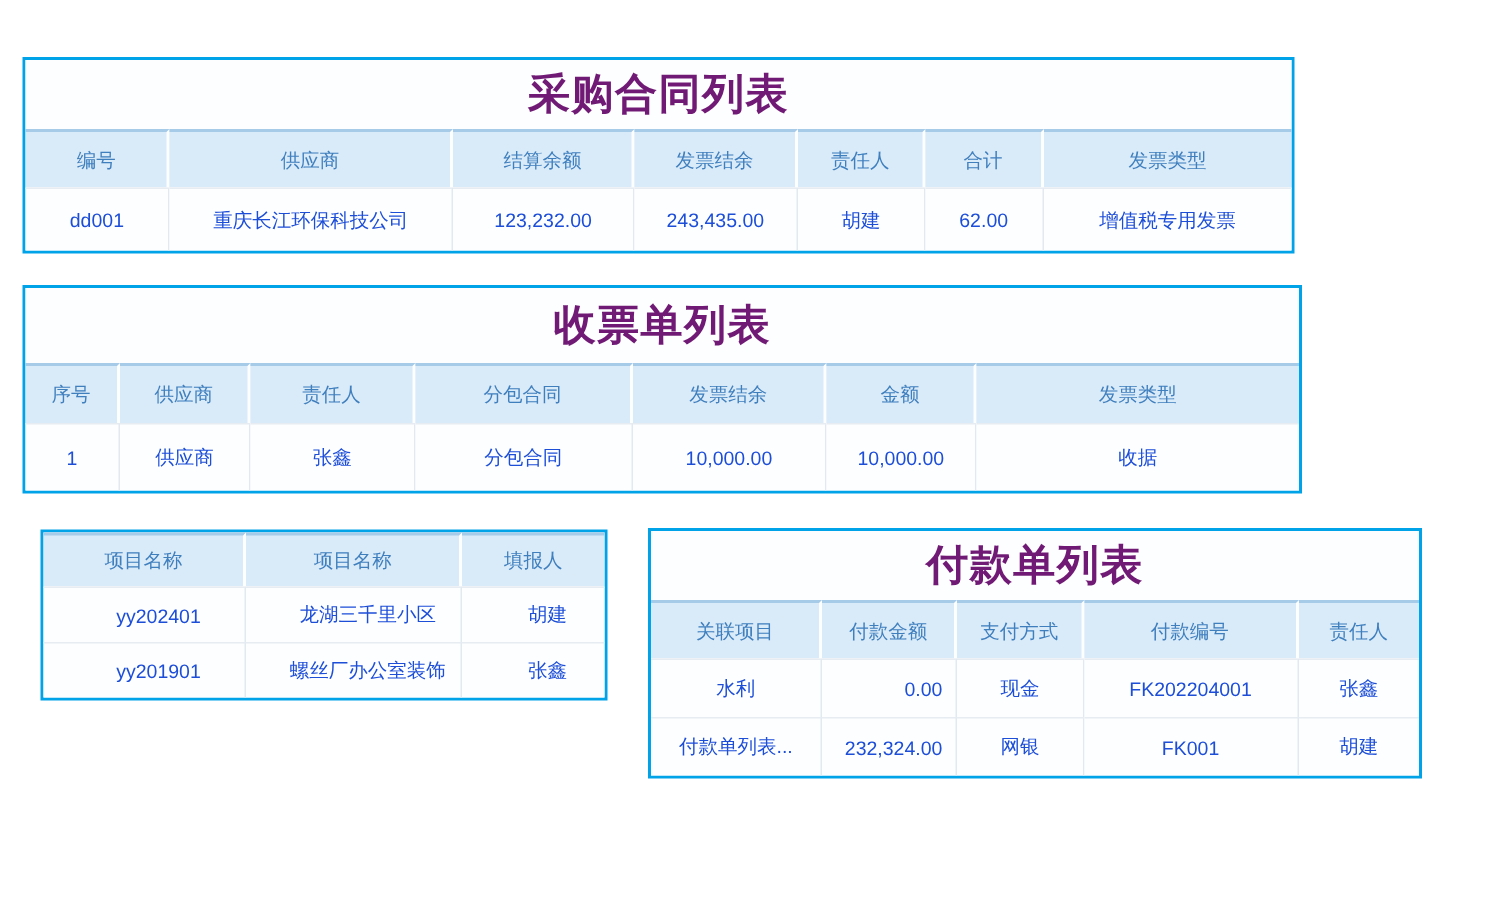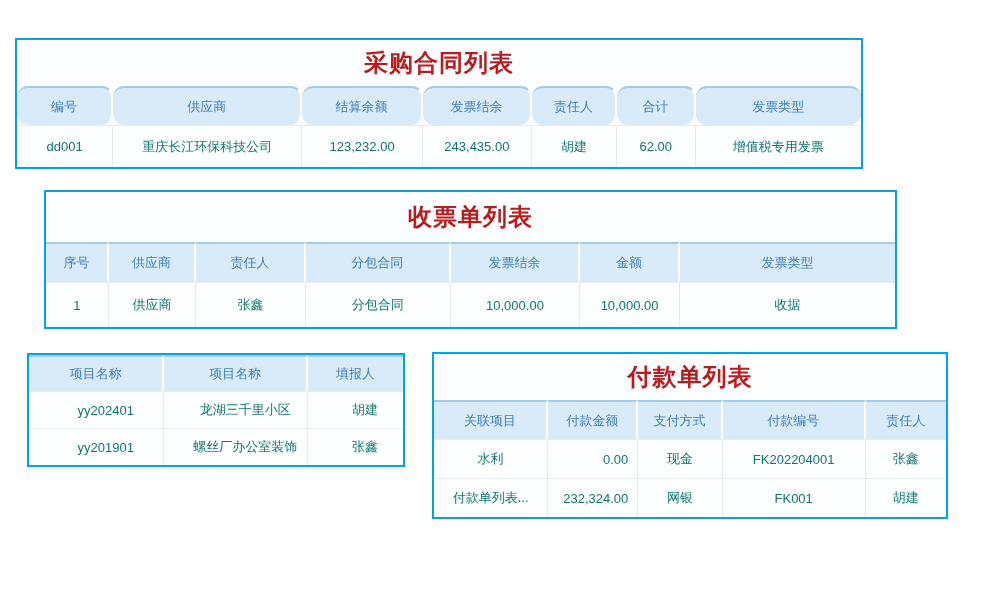--- a/index.html
+++ b/index.html
@@ -11,21 +11,21 @@
     overflow:hidden;
   }
   .panel{
     position:absolute;
     border:2px solid #00a2e8;
     background:#fdfeff;
     box-sizing:border-box;
   }
   .tbl-title{
     display:flex;align-items:center;justify-content:center;
-    font-size:24px;font-weight:bold;color:#b91c1c;
+    font-size:28px;font-weight:bold;color:#701a75;
     letter-spacing:1px;
     background:#fdfeff;
   }
   table{
     width:100%;
     border-collapse:separate;border-spacing:0;
     table-layout:fixed;
     font-size:13px;
   }
   th{
@@ -34,37 +34,37 @@
     font-weight:normal;
     text-align:center;
     border-top:2px solid #a6cbe9;
     border-right:2px solid #fdfeff;
     padding:0 2px;
     overflow:hidden;white-space:nowrap;text-overflow:ellipsis;
   }
   th:last-child{border-right:none;}
   td{
     background:#fdfeff;
-    color:#0f766e;
+    color:#1d4ed8;
     text-align:center;
     border-top:1px solid #e7ecf2;
     border-right:1px solid #e2e9f0;
     padding:0 2px;
     overflow:hidden;white-space:nowrap;text-overflow:ellipsis;
   }
   td:last-child{border-right:none;}
 
   
   #panel-contract{left:15px;top:38px;width:848px;}
   #panel-contract .tbl-title{height:46px;}
-  #panel-contract th{height:37px;border-radius:11px;}
+  #panel-contract th{height:37px;}
   #panel-contract td{height:41px;}
 
   
-  #panel-receipt{left:15px;top:190px;width:853px;margin-left:29px;}
+  #panel-receipt{left:15px;top:190px;width:853px;}
   #panel-receipt .tbl-title{height:50px;}
   #panel-receipt th{height:38px;}
   #panel-receipt td{height:44px;}
 
   
   #panel-order{left:27px;top:353px;width:378px;}
   #panel-order .tbl-title{height:53px;}
   #panel-order th{height:34px;}
   #panel-order td{height:36px;padding-left:21px;}
 

